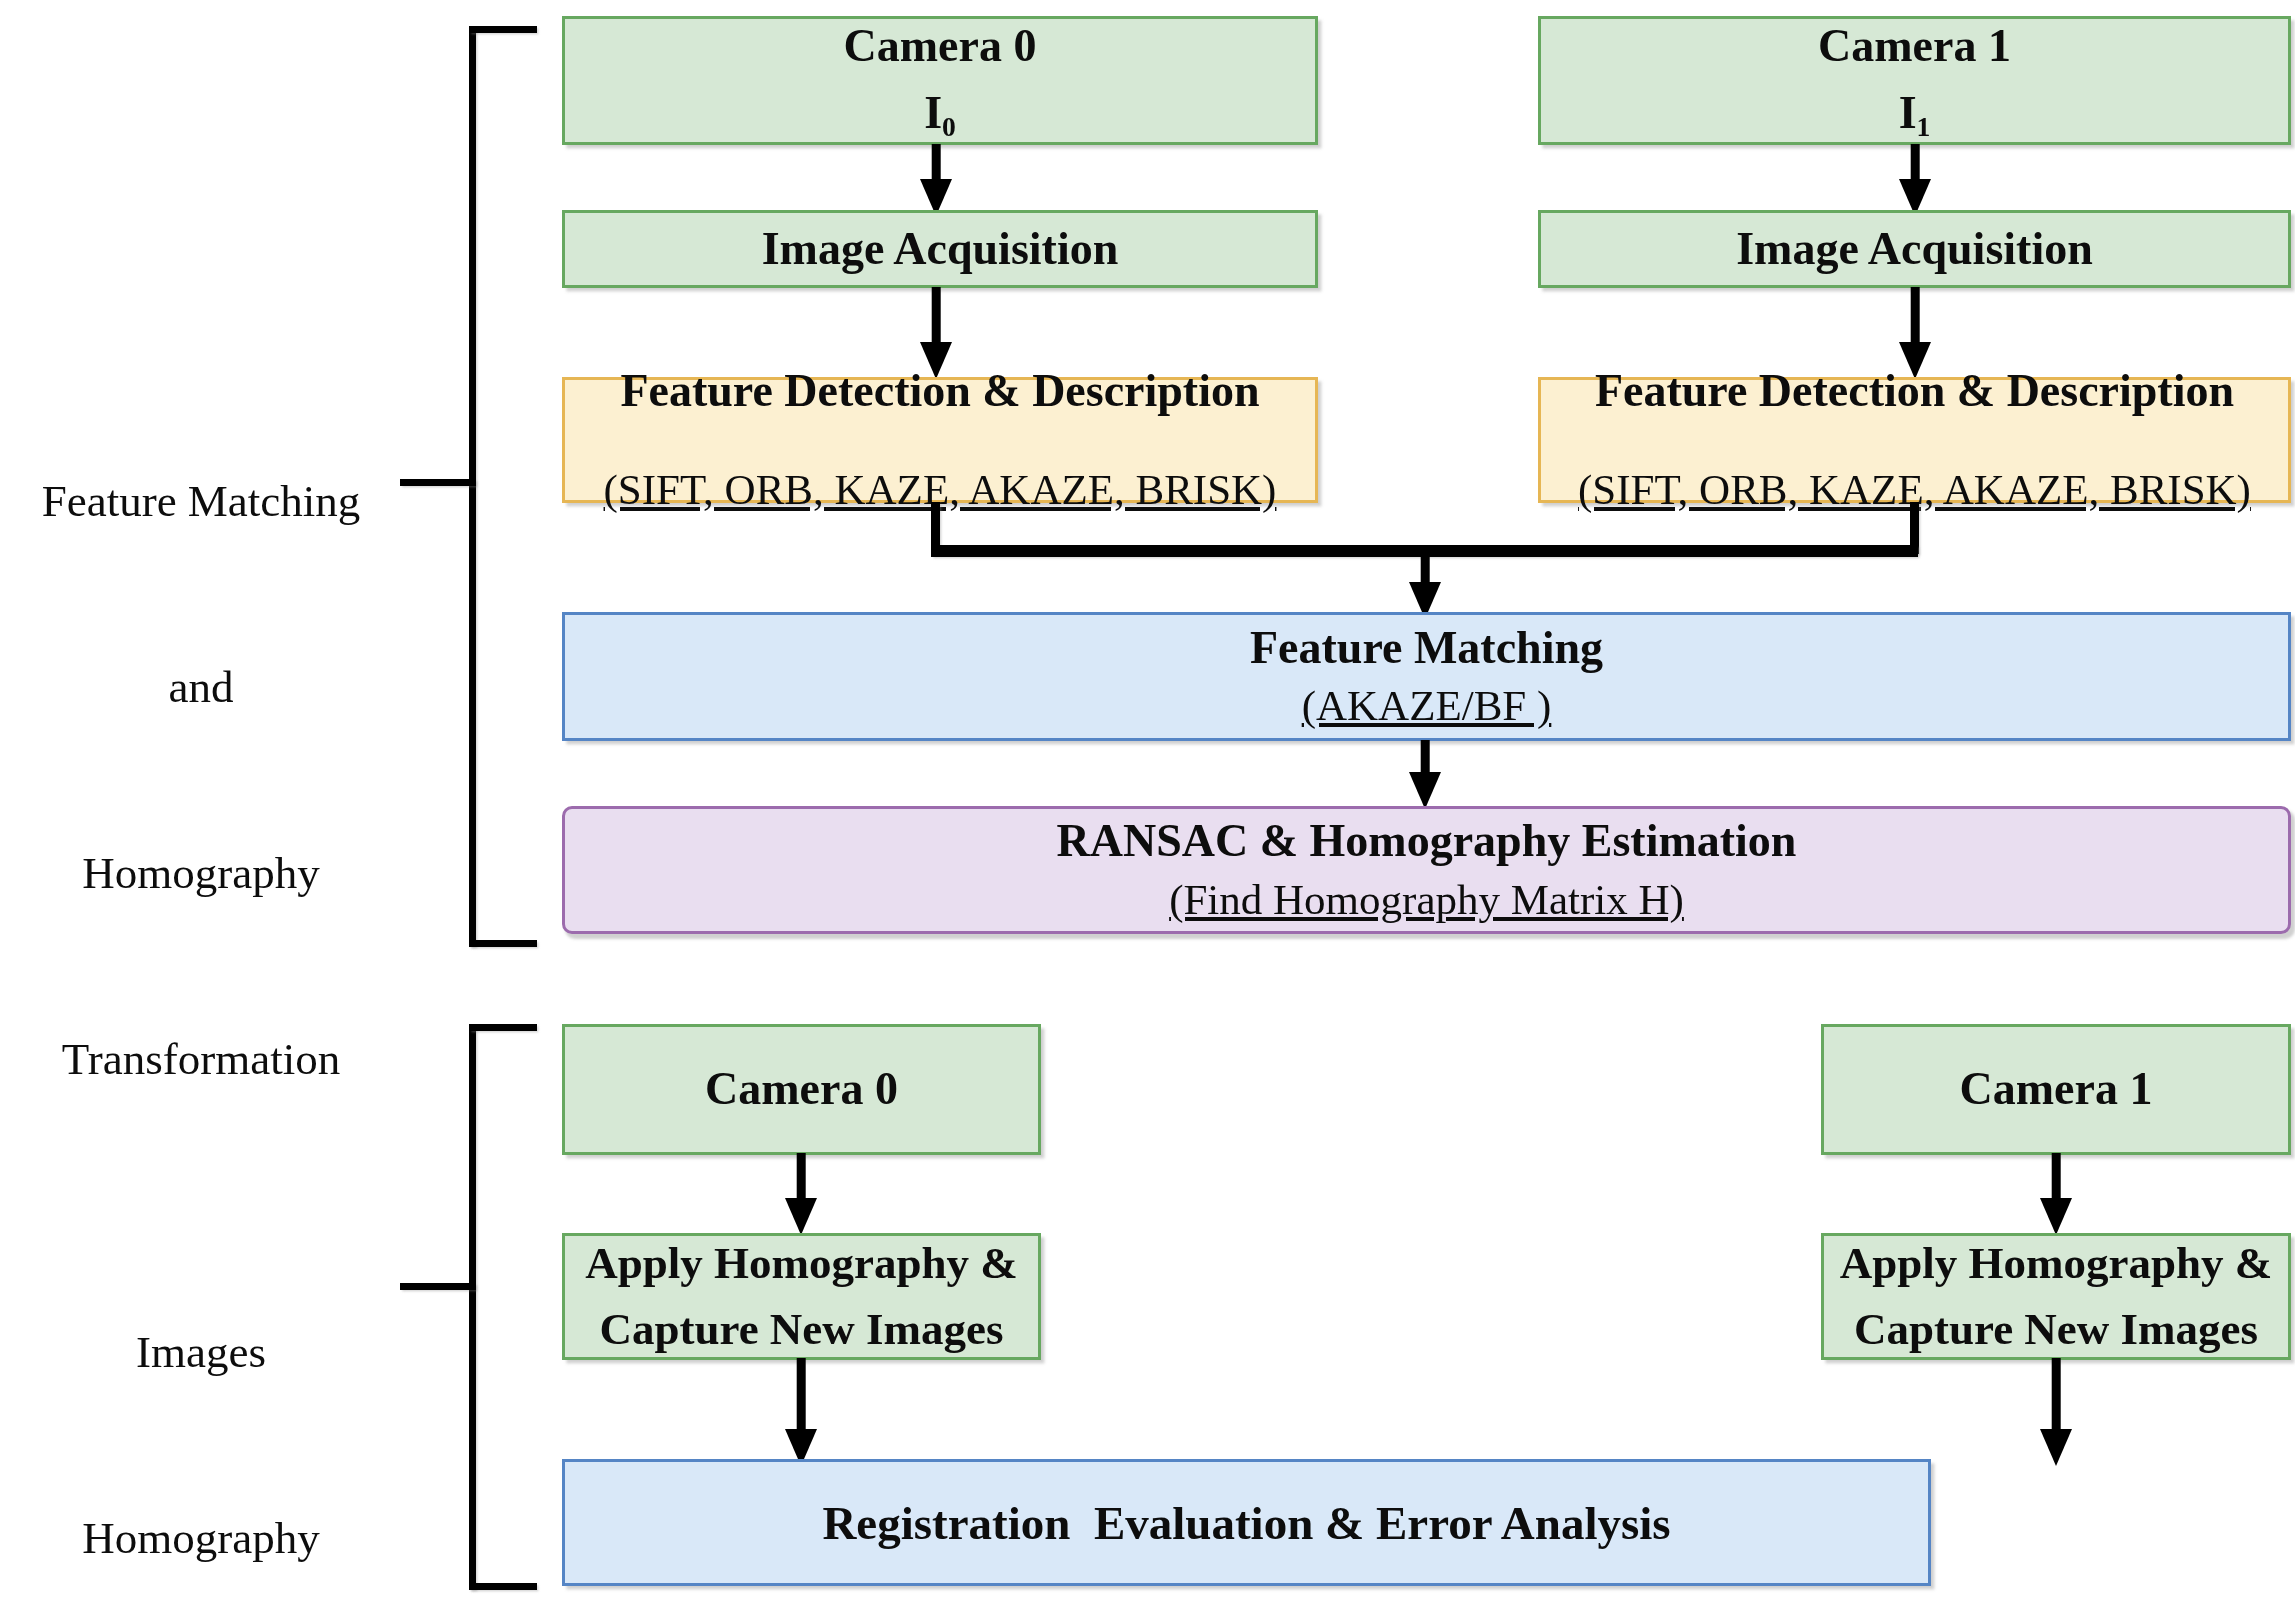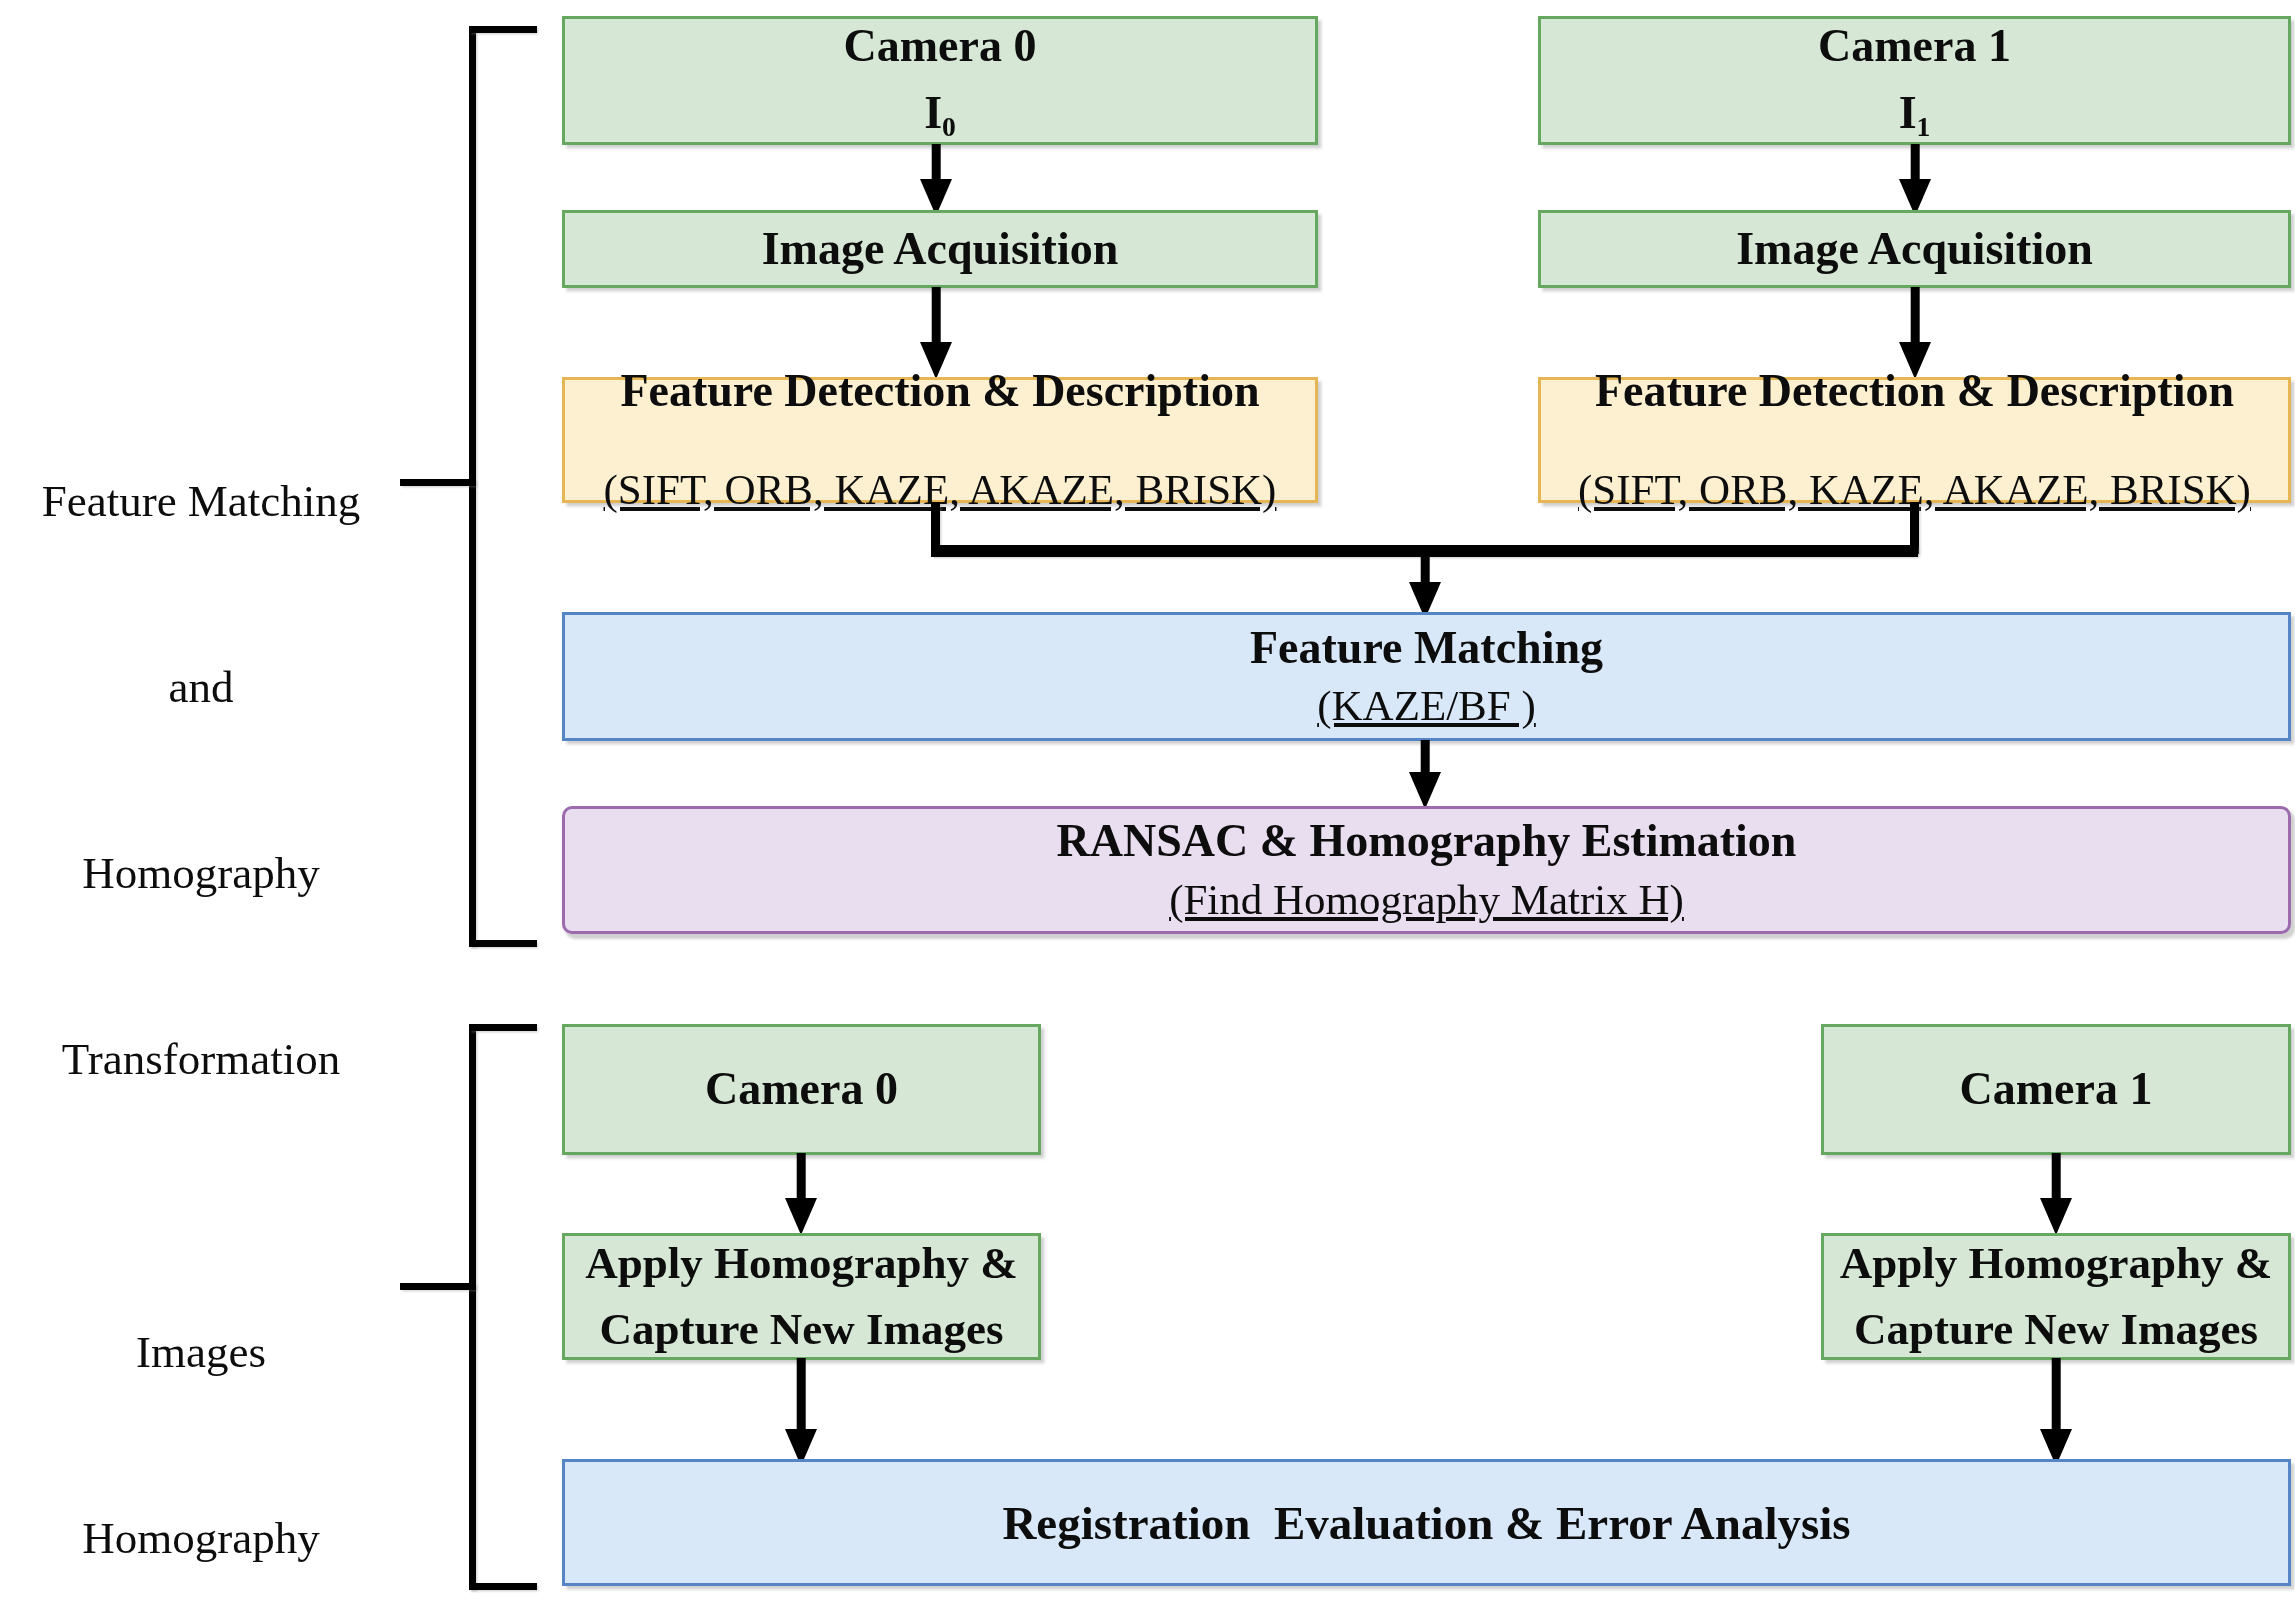--- a/index.html
+++ b/index.html
@@ -136,21 +136,21 @@
   <div class="line" style="left:931px; top:502px; width:8.6px; height:52px;"></div>
   <div class="line" style="left:1910px; top:502px; width:8.6px; height:52px;"></div>
   <div class="line" style="left:931px; top:545px; width:987px; height:11.5px;"></div>
   <div class="arrow" style="left:1425px; top:553px; height:66px;">
       <div class="shaft"></div>
       <div class="head"></div>
     </div>
 
   <div class="box blue" style="left:562px; top:612px; width:1729px; height:129px;">
     <div class="box-title">Feature Matching</div>
-    <div class="box-sub">(KAZE/BF )</div>
+    <div class="box-sub">(AKAZE/BF )</div>
   </div>
 
   <div class="arrow" style="left:1425px; top:740px; height:69px;">
       <div class="shaft"></div>
       <div class="head"></div>
     </div>
 
   <div class="box purple" style="left:562px; top:806px; width:1729px; height:128px;">
     <div class="box-title">RANSAC &amp; Homography Estimation</div>
     <div class="box-sub">(Find Homography Matrix H)</div>
@@ -194,18 +194,18 @@
 
   <div class="arrow" style="left:801px; top:1358px; height:108px;">
       <div class="shaft"></div>
       <div class="head"></div>
     </div>
   <div class="arrow" style="left:2056px; top:1358px; height:108px;">
       <div class="shaft"></div>
       <div class="head"></div>
     </div>
 
-  <div class="box blue" style="left:562px; top:1459px; width:1729px; height:127px;">
+  <div class="box blue" style="left:562px; top:1459px; width:1369px; height:127px;">
     <div class="reg-title">Registration  Evaluation &amp; Error Analysis</div>
   </div>
 
 </div>
 
 
 </body></html>

